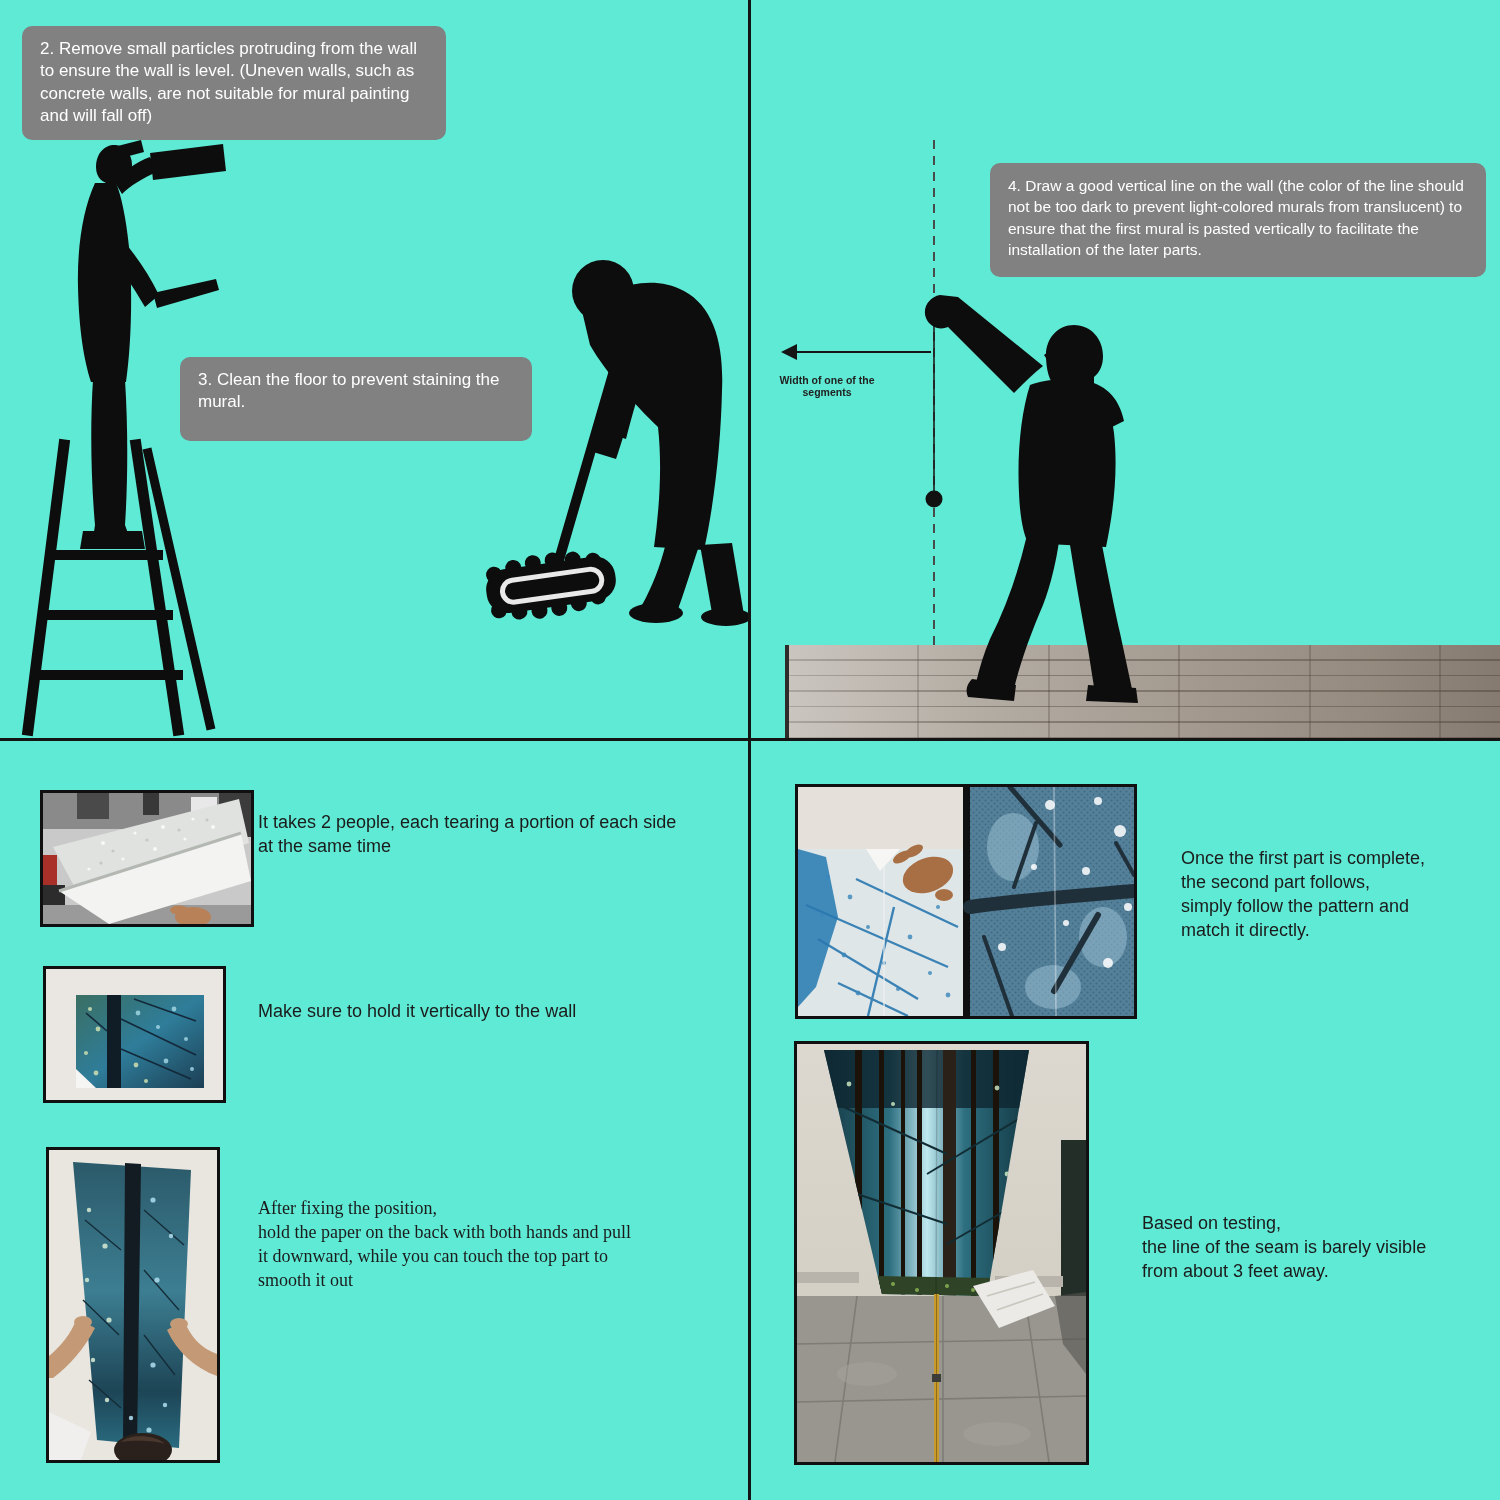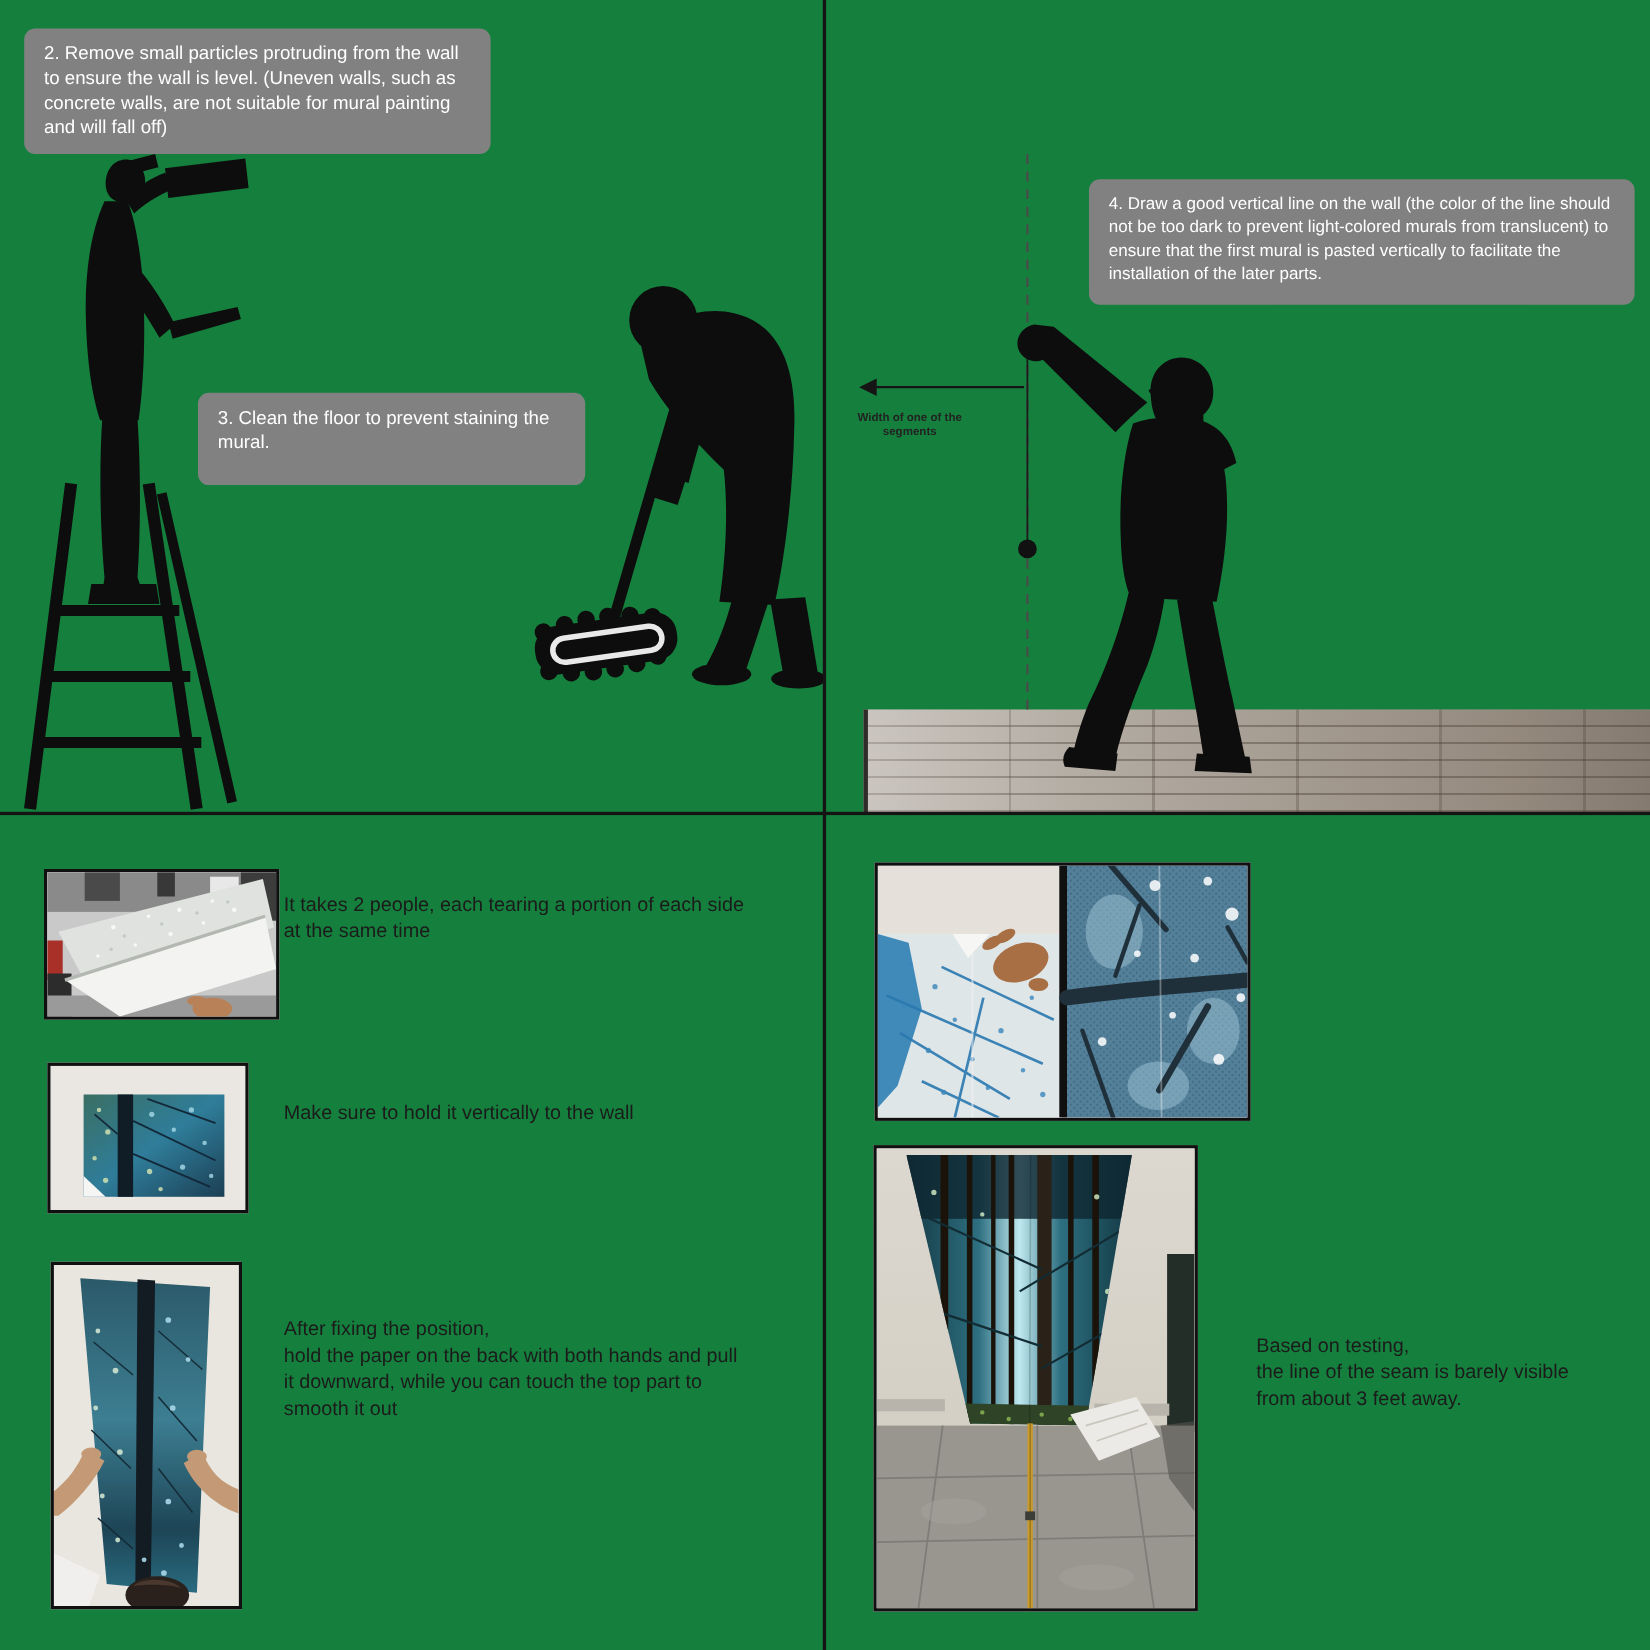--- a/index.html
+++ b/index.html
@@ -1,17 +1,17 @@
 <!DOCTYPE html>
 <html><head>
 <meta charset="utf-8">
 <style>
   html,body{margin:0;padding:0;}
   body{font-family:"Liberation Sans",sans-serif;background:#ffffff;}
-  #canvas{position:relative;width:1500px;height:1500px;background:#15803d;overflow:hidden;}
+  #canvas{position:relative;width:1500px;height:1500px;background:#5eead4;overflow:hidden;}
   .abs{position:absolute;}
   .quad{position:absolute;inset:0;}
   .divider{background:#141414;}
   .ibox{background:#818181;color:#ffffff;border-radius:10px;padding:12px 18px;
         box-sizing:border-box;font-size:17px;line-height:1.32;}
   .caption{font-size:18px;line-height:1.34;color:#1b1b1b;white-space:pre-line;}
   .photo{border:3px solid #101010;background:#ffffff;box-sizing:content-box;}
   .photo svg{display:block;}
   .arrow-label{font-size:10.5px;font-weight:600;color:#222222;letter-spacing:0;}
   .woodfloor{
@@ -240,21 +240,21 @@
         </g>
         <path d="M0,206 C12,196 22,184 28,168 L46,178 C36,198 20,216 4,228 L0,228 Z" fill="#c49a76"></path>
         <ellipse cx="34" cy="172" rx="9" ry="6" fill="#c49a76"></ellipse>
         <path d="M168,204 C152,198 142,188 135,170 L118,180 C128,202 146,218 168,226 Z" fill="#c49a76"></path>
         <ellipse cx="130" cy="174" rx="9" ry="6" fill="#c49a76"></ellipse>
         <polygon points="0,262 42,282 32,310 0,310" fill="#f0efed"></polygon>
         <ellipse cx="94" cy="300" rx="29" ry="17" fill="#2a211c"></ellipse>
         <path d="M72,292 C80,284 106,284 116,294 C106,290 82,290 72,292 Z" fill="#4a382e"></path>
       </svg>
     </div>
-    <div class="abs caption" style="left:258px;top:1196px;width:490px;">After fixing the position,
+    <div class="abs caption" style="left:258px;top:1196px;width:490px;font-family:Liberation Serif, serif;">After fixing the position,
 hold the paper on the back with both hands and pull
 it downward, while you can touch the top part to
 smooth it out</div>
   </div>
 
   <div class="quad">
 
     <div class="abs photo" style="left:795px;top:784px;width:336px;height:229px;">
       <svg width="336" height="229" viewBox="0 0 336 229">
         <defs>
@@ -321,20 +321,24 @@
           <circle cx="288" cy="84" r="4"></circle>
             <circle cx="310" cy="176" r="5"></circle>
             <circle cx="236" cy="80" r="3"></circle>
           <circle cx="204" cy="160" r="4"></circle>
             <circle cx="330" cy="120" r="4"></circle>
             <circle cx="268" cy="136" r="3"></circle>
         </g>
         <line x1="256" y1="0" x2="258" y2="229" stroke="#ffffff" stroke-width="1.6" opacity="0.35"></line>
       </svg>
     </div>
+    <div class="abs caption" style="left:1181px;top:846px;width:320px;">Once the first part is complete,
+the second part follows,
+simply follow the pattern and
+match it directly.</div>
 
     <div class="abs photo" style="left:794px;top:1041px;width:289px;height:418px;">
       <svg width="289" height="418" viewBox="0 0 289 418">
         <defs>
           <linearGradient id="wall5" x1="0" y1="0" x2="0" y2="1">
             <stop offset="0" stop-color="#dcd8cf"></stop>
               <stop offset="1" stop-color="#cfcabf"></stop>
           </linearGradient>
           <linearGradient id="forest5" x1="0" y1="0" x2="1" y2="0">
             <stop offset="0" stop-color="#13333d"></stop>

